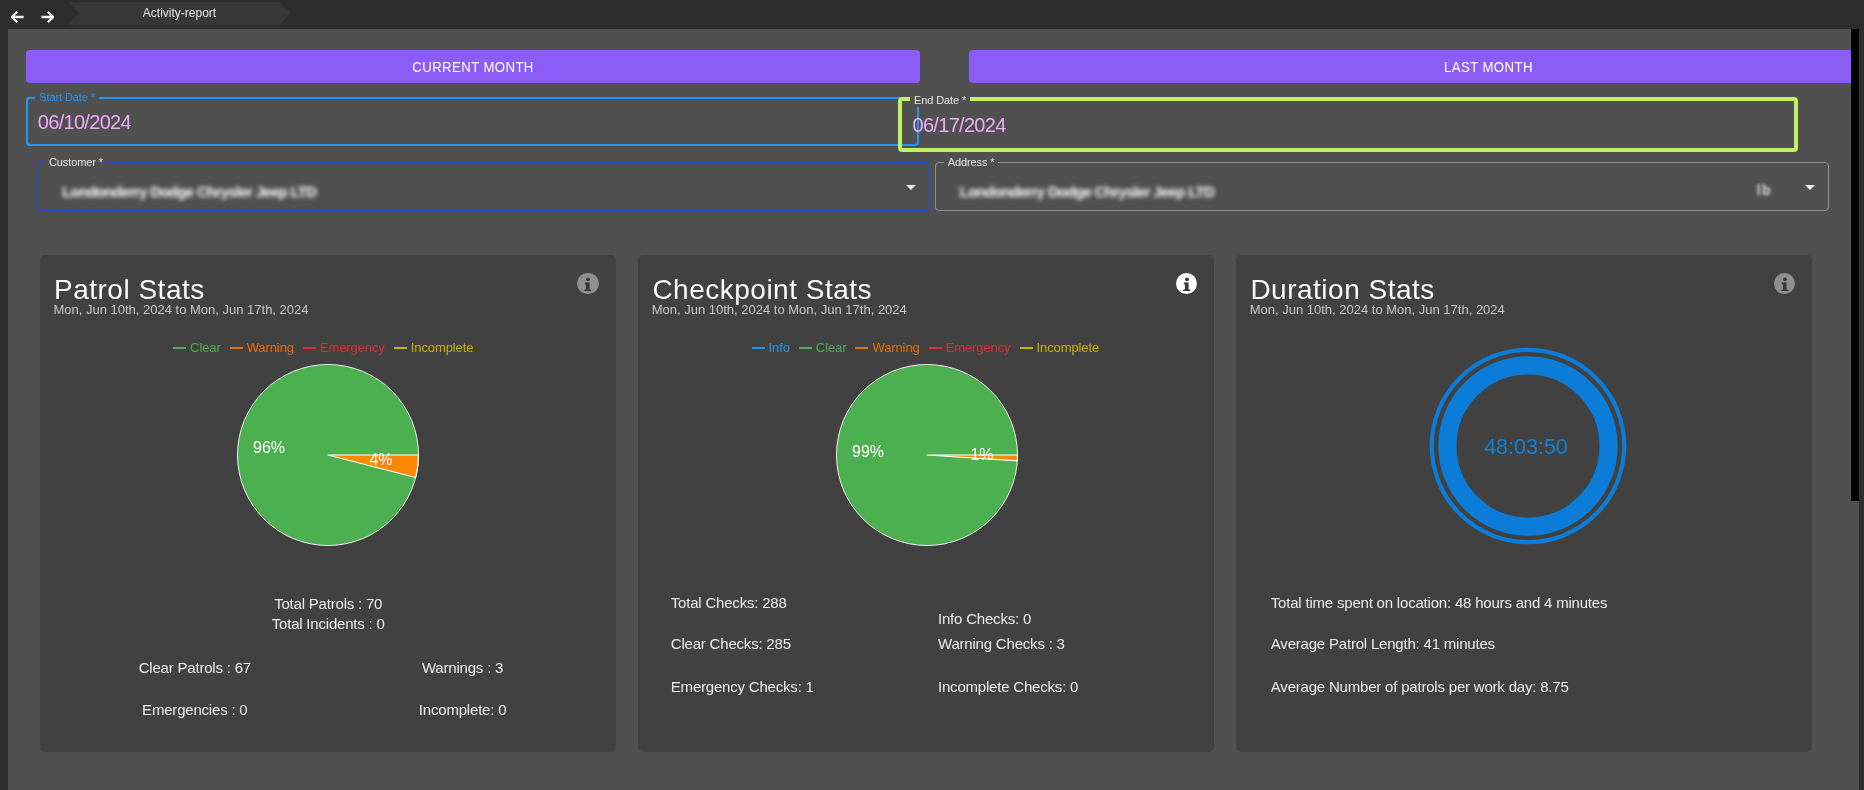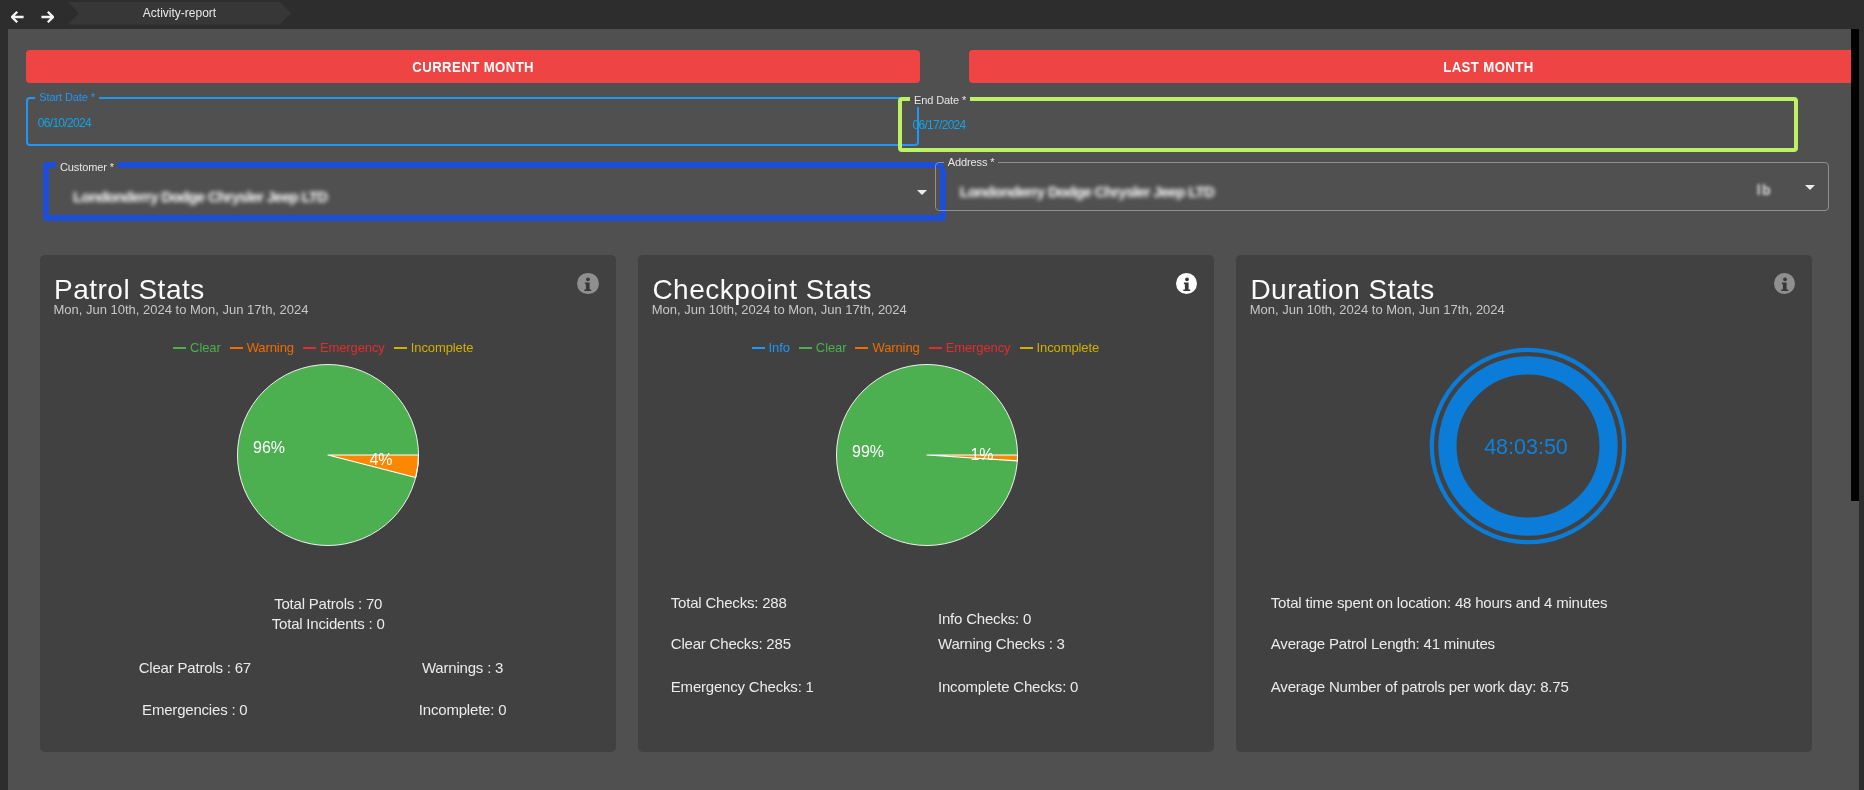--- a/index.html
+++ b/index.html
@@ -1,21 +1,21 @@
 <!DOCTYPE html>
 <html><head><meta charset="utf-8">
 <style>
 html,body{margin:0;padding:0}
 body{width:1864px;height:790px;background:#2d2d2d;font-family:"Liberation Sans",sans-serif;position:relative;overflow:hidden}
 .abs{position:absolute}
-.btn{position:absolute;top:49.9px;height:33px;background:#ef4444;border-radius:4px;color:#fff;
-  font-size:15px;font-weight:700;letter-spacing:.45px;display:flex;align-items:center;justify-content:center}
+.btn{position:absolute;top:49.9px;height:33px;background:#8b5cf6;border-radius:4px;color:#fff;
+  font-size:15px;font-weight:400;letter-spacing:.45px;display:flex;align-items:center;justify-content:center}
 .field{position:absolute;border-radius:4px}
 .flbl{position:absolute;font-size:11px;letter-spacing:-.1px;line-height:13px;background:#505050;padding:0 4px;white-space:nowrap}
-.fval{position:absolute;font-size:12px;letter-spacing:-.7px;color:#0ea5e9;white-space:nowrap}
+.fval{position:absolute;font-size:20px;letter-spacing:-.7px;color:#f0abfc;white-space:nowrap}
 .card{position:absolute;top:255.3px;width:576.1px;height:497px;background:#414141;border-radius:5px}
 .ctitle{position:absolute;font-size:28px;letter-spacing:.5px;color:#fafafa;white-space:nowrap}
 .csub{position:absolute;font-size:13px;color:#c7c7c7;white-space:nowrap}
 .iicon{position:absolute;width:21.5px;height:21.5px;border-radius:50%}
 .legend{position:absolute;display:flex;align-items:center;justify-content:center;font-size:13px;white-space:nowrap}
 .litem{display:flex;align-items:center;margin:0 4.5px;letter-spacing:-.1px}
 .ldash{display:inline-block;width:13px;height:2px;margin-right:4px}
 .row{position:absolute;font-size:15px;letter-spacing:-.2px;color:#ebebeb;white-space:nowrap}
 .rowc{position:absolute;font-size:15px;letter-spacing:-.2px;color:#ebebeb;white-space:nowrap;transform:translateX(-50%)}
 .plbl{position:absolute;font-size:16px;color:#fff;white-space:nowrap;transform:translate(-50%,-50%)}
@@ -46,21 +46,21 @@
 <div class="field" style="left:26.3px;top:97.2px;width:888.9px;height:44.6px;border:2px solid #2196f3">
   <span class="flbl" style="left:7px;top:-8px;color:#2196f3">Start Date *</span>
   <div class="fval" style="left:9.5px;top:0;height:47px;display:flex;align-items:center">06/10/2024</div>
 </div>
 
 <div class="field" style="left:898px;top:97.2px;width:891.9px;height:46.6px;border:4px solid #bef264">
   <span class="flbl" style="left:8px;top:-7px;color:#e6e6e6">End Date *</span>
   <div class="fval" style="left:10.5px;top:0;height:48.6px;display:flex;align-items:center">06/17/2024</div>
 </div>
 
-<div class="field" style="left:43px;top:162.3px;width:891.3px;height:46.5px;border:6px solid #1d4ed8">
+<div class="field" style="left:37px;top:162.3px;width:891.3px;height:46.5px;border:1px solid #1d4ed8">
   <span class="flbl" style="left:7px;top:-7px;color:#e6e6e6">Customer *</span>
   <div class="fval" style="left:24px;top:4.5px;height:46.5px;display:flex;align-items:center;font-weight:700;font-size:15px;color:#ffffff;filter:blur(2.3px)">Londonderry Dodge Chrysler Jeep LTD</div>
   <div class="abs" style="right:13.2px;top:21.3px;width:0;height:0;border-left:5.3px solid transparent;border-right:5.3px solid transparent;border-top:5.2px solid #ececec"></div>
 </div>
 
 <div class="field" style="left:934.7px;top:162.3px;width:891.9px;height:46.5px;border:1px solid #8f8f8f">
   <span class="flbl" style="left:8px;top:-7px;color:#e6e6e6">Address *</span>
   <div class="fval" style="left:24px;top:4.5px;height:46.5px;display:flex;align-items:center;font-weight:700;font-size:15px;color:#ffffff;filter:blur(2.3px)">Londonderry Dodge Chrysler Jeep LTD</div>
   <div class="fval" style="left:821px;top:3.5px;height:46.5px;display:flex;align-items:center;font-weight:700;font-size:14px;letter-spacing:1.5px;color:#dcdcdc;filter:blur(1.5px)">lb</div>
   <div class="abs" style="right:13px;top:21.3px;width:0;height:0;border-left:5.3px solid transparent;border-right:5.3px solid transparent;border-top:5.2px solid #ececec"></div>

